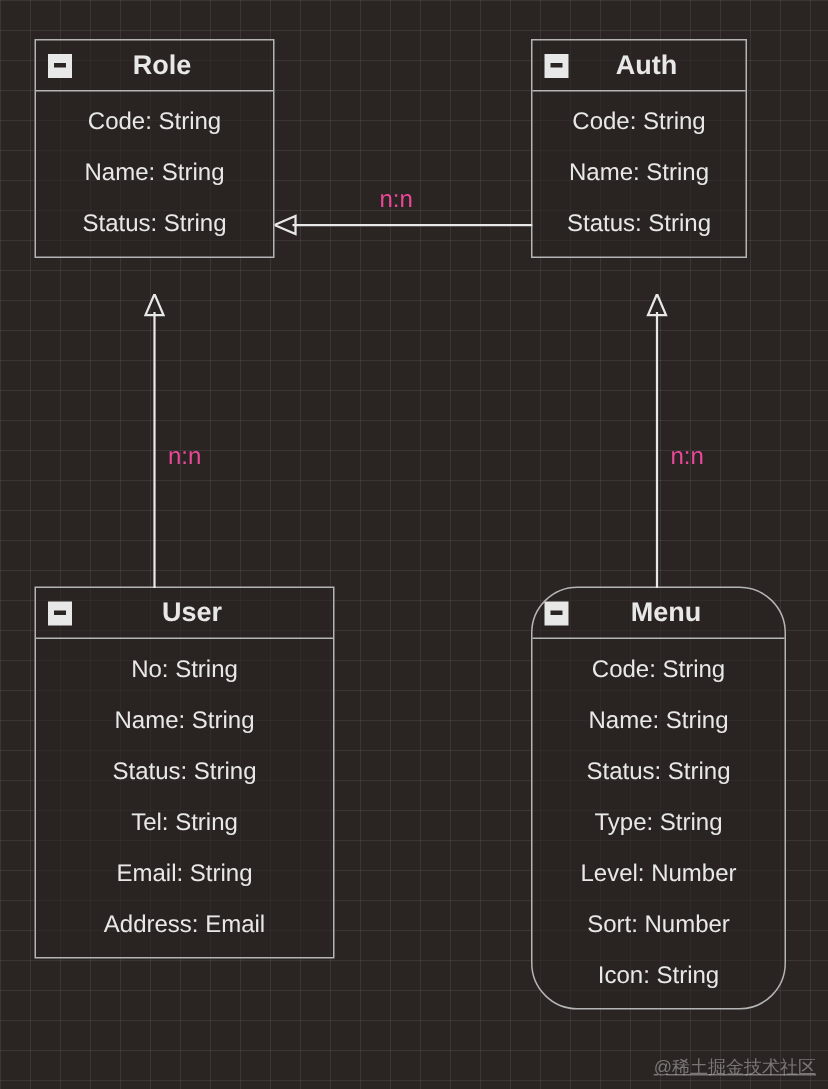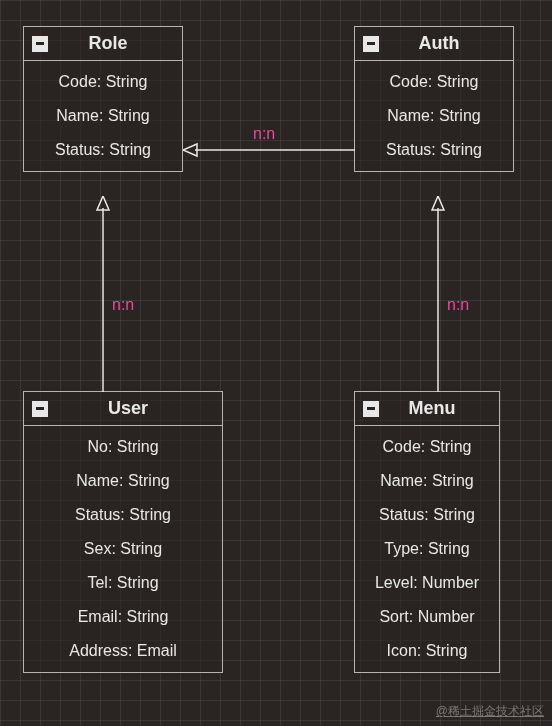--- a/index.html
+++ b/index.html
@@ -85,49 +85,48 @@
     <span class="collapse-icon"></span>
     <span class="entity-title">Role</span>
   </div>
   <div class="entity-body">
     <div class="attr">Code: String</div>
     <div class="attr">Name: String</div>
     <div class="attr">Status: String</div>
   </div>
 </div>
 
-<div class="entity" style="left:354px; top:26px; width:160px;">
+<div class="entity" style="left:354px; top:26px; width:144px;">
   <div class="entity-header">
     <span class="collapse-icon"></span>
     <span class="entity-title">Auth</span>
   </div>
   <div class="entity-body">
     <div class="attr">Code: String</div>
     <div class="attr">Name: String</div>
     <div class="attr">Status: String</div>
   </div>
 </div>
 
 <div class="entity" style="left:23px; top:391px; width:200px;">
   <div class="entity-header">
     <span class="collapse-icon"></span>
     <span class="entity-title">User</span>
   </div>
   <div class="entity-body">
     <div class="attr">No: String</div>
     <div class="attr">Name: String</div>
     <div class="attr">Status: String</div>
-    <div class="attr">Sex: String</div>
     <div class="attr">Tel: String</div>
     <div class="attr">Email: String</div>
     <div class="attr">Address: Email</div>
   </div>
 </div>
 
-<div class="entity" style="left:354px; top:391px; width:146px;">
+<div class="entity" style="left:354px; top:391px; width:170px;border-radius:31px;">
   <div class="entity-header">
     <span class="collapse-icon"></span>
     <span class="entity-title">Menu</span>
   </div>
   <div class="entity-body">
     <div class="attr">Code: String</div>
     <div class="attr">Name: String</div>
     <div class="attr">Status: String</div>
     <div class="attr">Type: String</div>
     <div class="attr">Level: Number</div>

